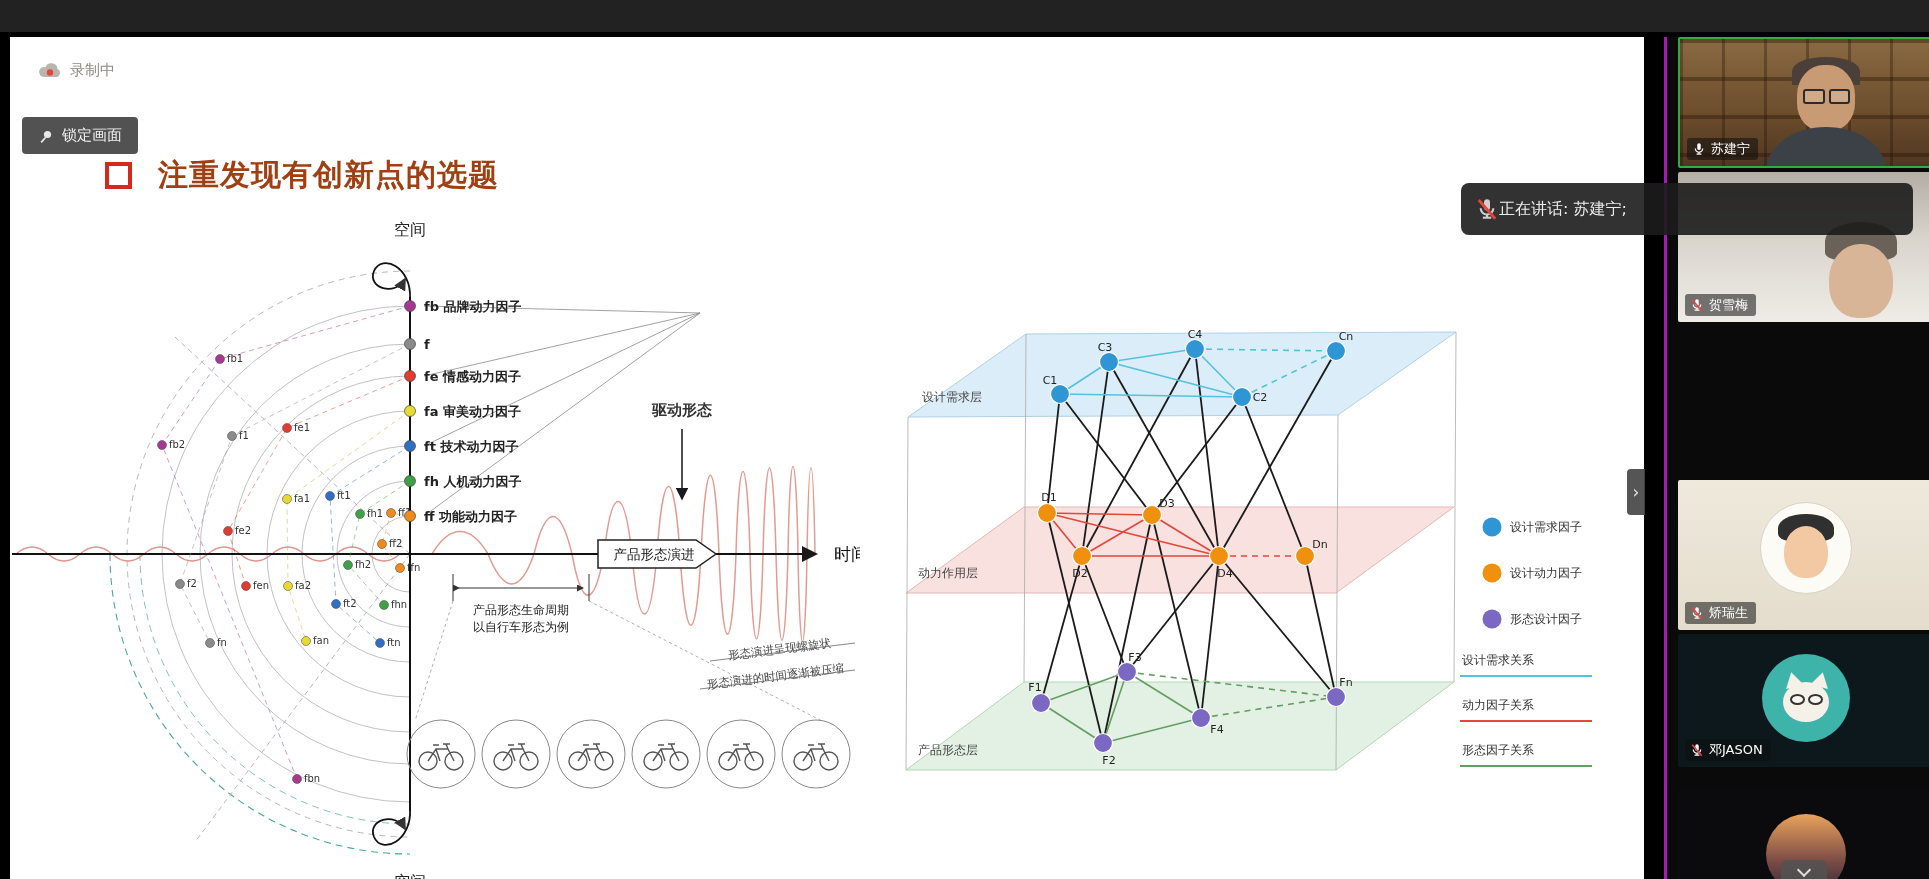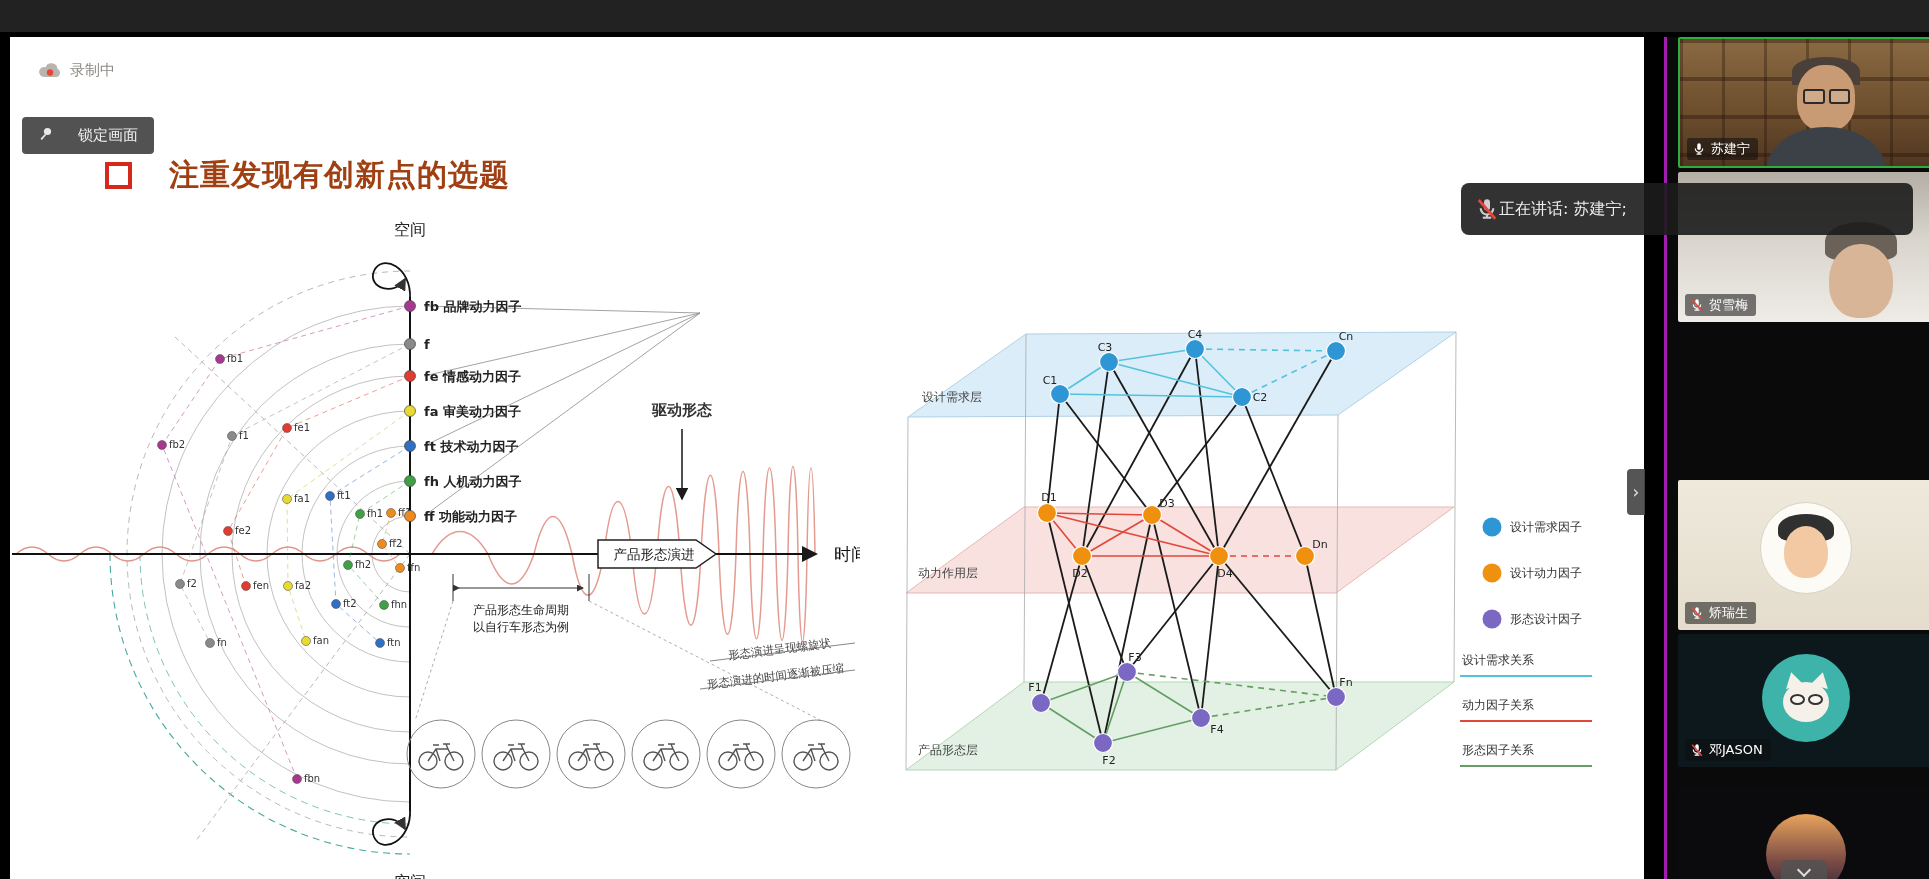--- a/index.html
+++ b/index.html
@@ -6,24 +6,24 @@
   body { background:#222; font-family:"DejaVu Sans","Liberation Sans",sans-serif; }
   .root { position:relative; width:1929px; height:879px; background:#000; overflow:hidden;margin-top:32px; }
   svg { font-family:"DejaVu Sans","Liberation Sans",sans-serif; }
 
   
   .main { position:absolute; left:10px; top:5px; width:1634px; height:856px; background:#ffffff; overflow:hidden; }
 
   .rec-indicator { position:absolute; left:28px; top:24px; display:flex; align-items:center; gap:8px; }
   .rec-indicator .rec-label { color:#8f8b84; font-size:15px; }
 
-  .lock-btn { position:absolute; left:12px; top:80px; display:flex; align-items:flex-start; gap:24px;
+  .lock-btn { position:absolute; left:12px; top:80px; display:flex; align-items:flex-end; gap:8px;
     background:rgba(58,58,58,.88); border-radius:4px; padding:9px 16px; color:#f2f2f2; font-size:15px; cursor:pointer; }
 
-  .title-row { position:absolute; left:95px; top:118px; display:flex; align-items:center; gap:37px; }
+  .title-row { position:absolute; left:95px; top:118px; display:flex; align-items:center; gap:26px; }
   .title-box { width:27px; height:27px; border:4px solid #d42a1e; background:#fff; }
   .title-text { color:#a04012; font-size:30px; font-weight:700; letter-spacing:1px; }
 
   .left-svg  { position:absolute; left:0px;  top:172px; width:850px; height:690px; }
   .right-svg { position:absolute; left:890px; top:280px; width:705px; height:500px; }
 
   .chat-bar { position:absolute; left:8px; top:714px; width:211px; height:44px; background:rgba(64,64,64,.78);
     border-radius:8px; display:flex; align-items:center; overflow:hidden; }
   .chat-emoji { width:46px; height:100%; display:flex; align-items:center; justify-content:center;
     border-right:1px solid rgba(255,255,255,.12); background:rgba(0,0,0,.08); cursor:pointer; }

